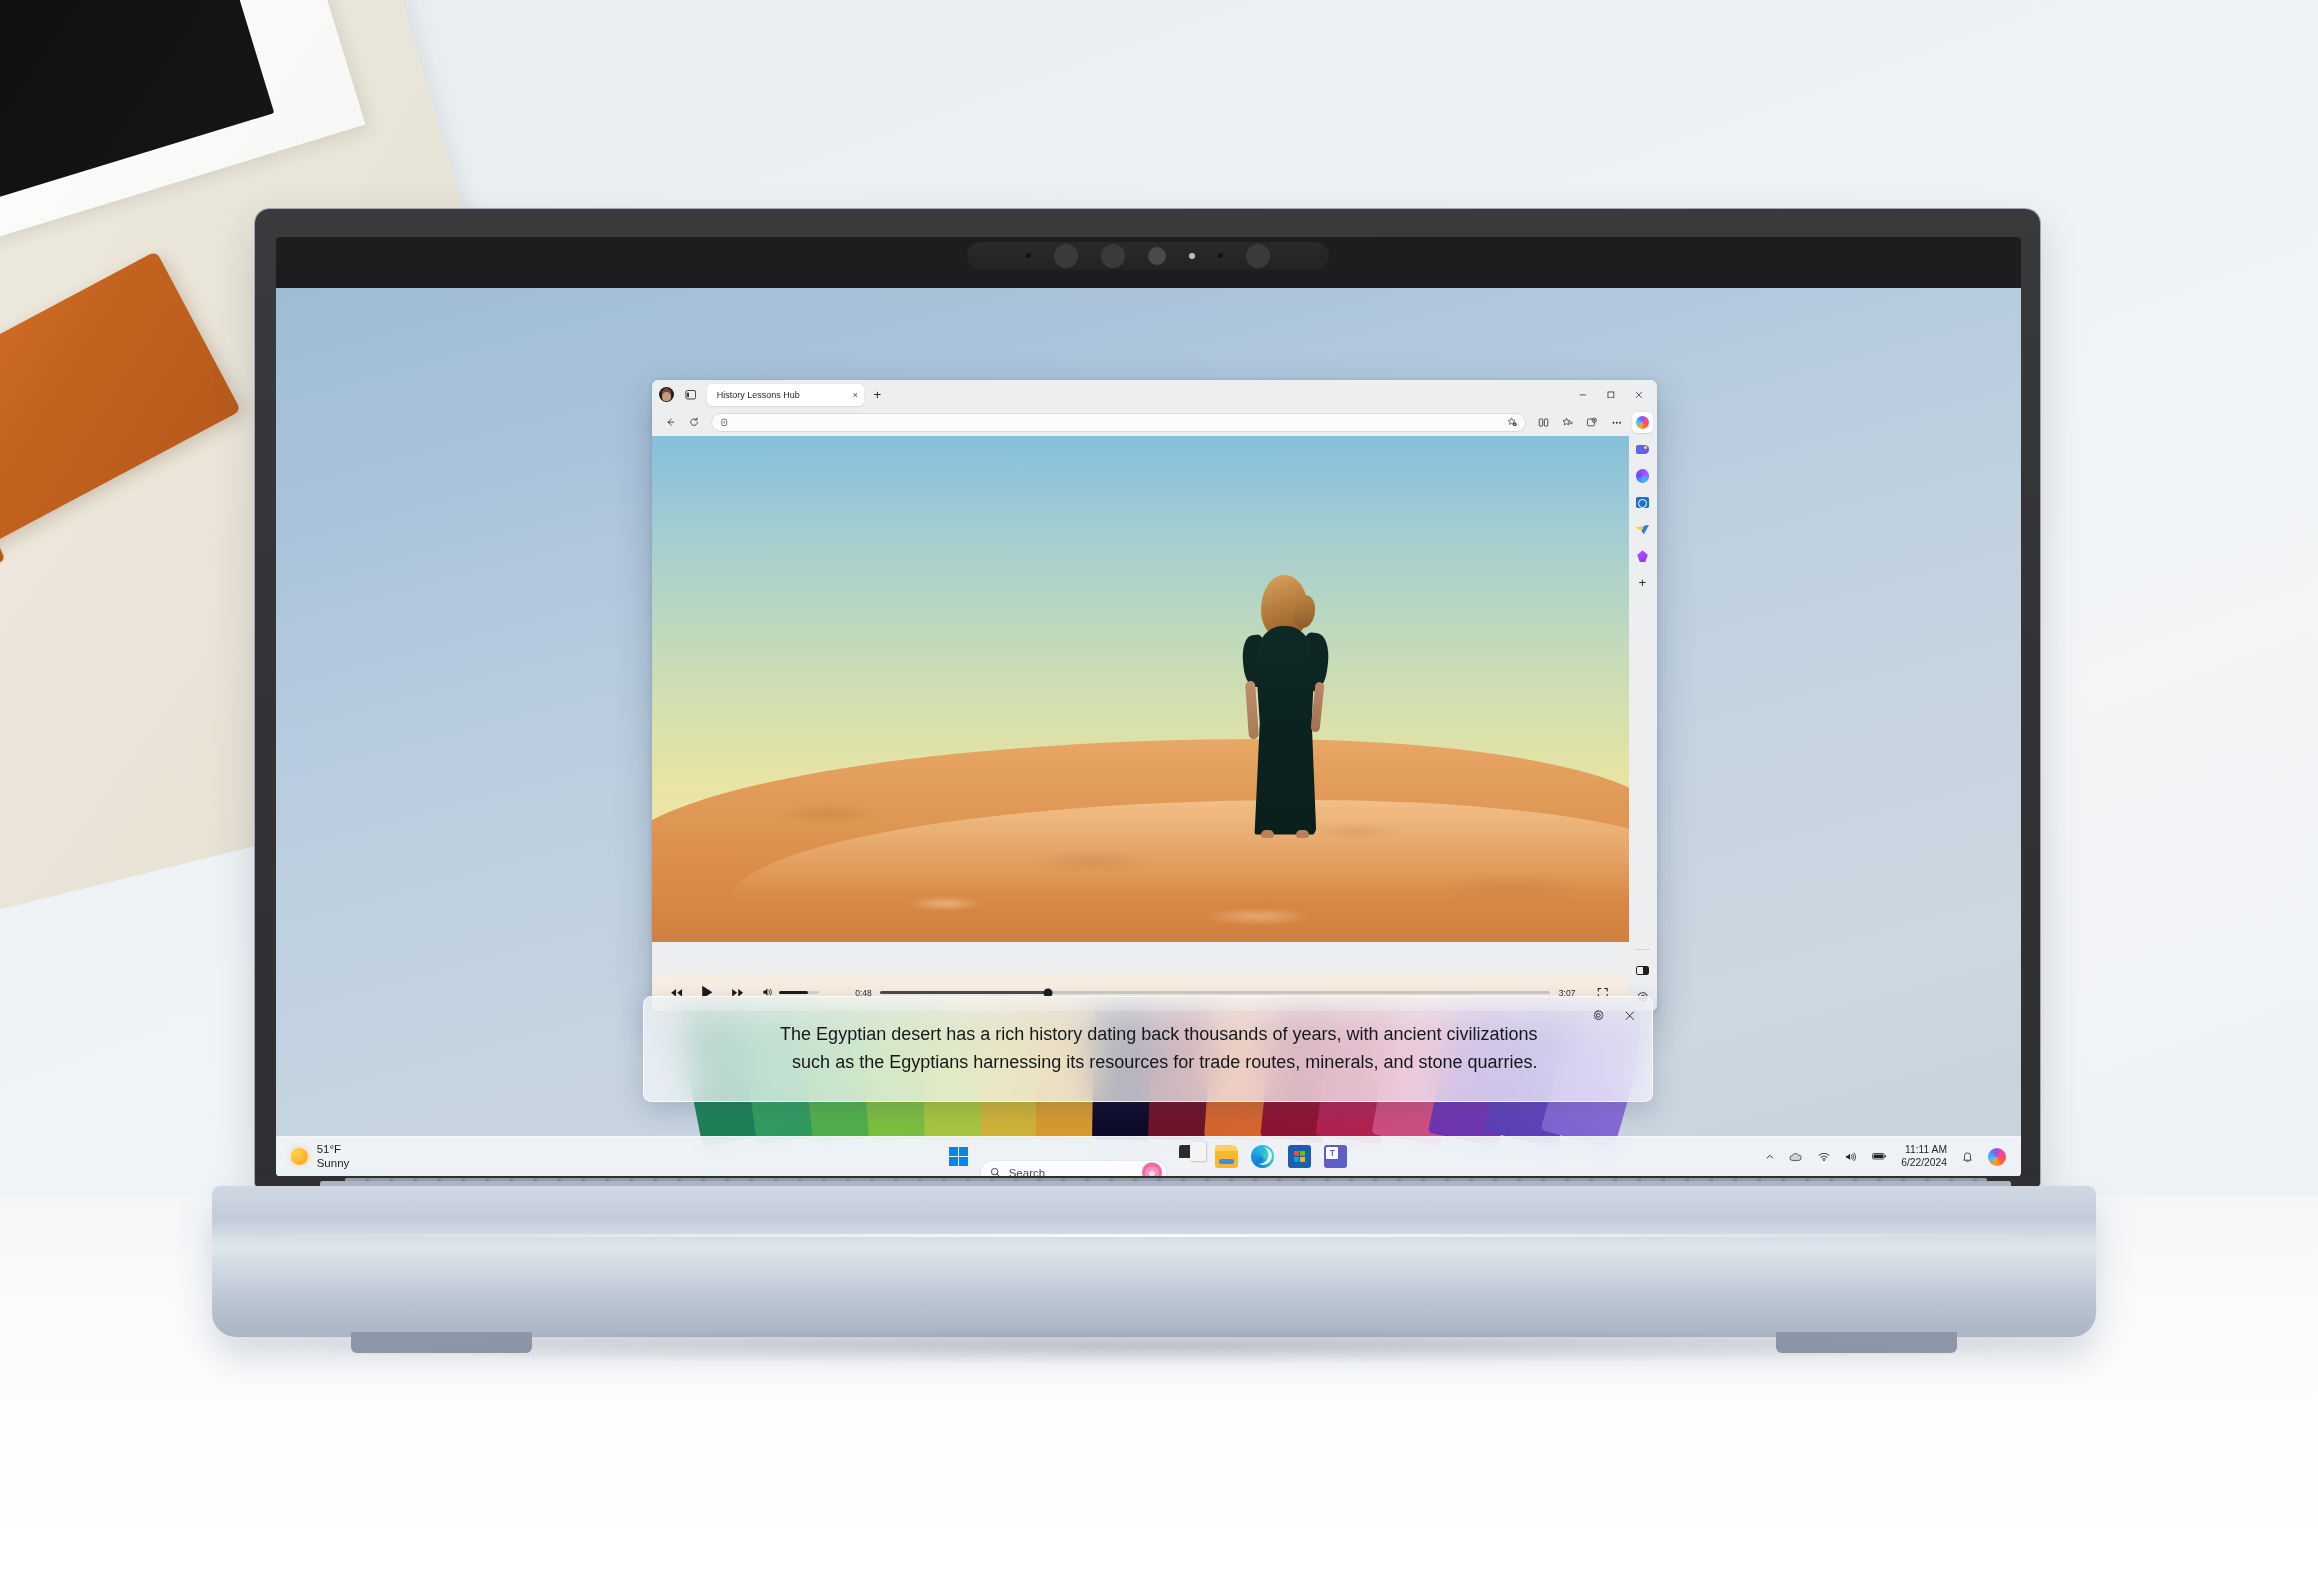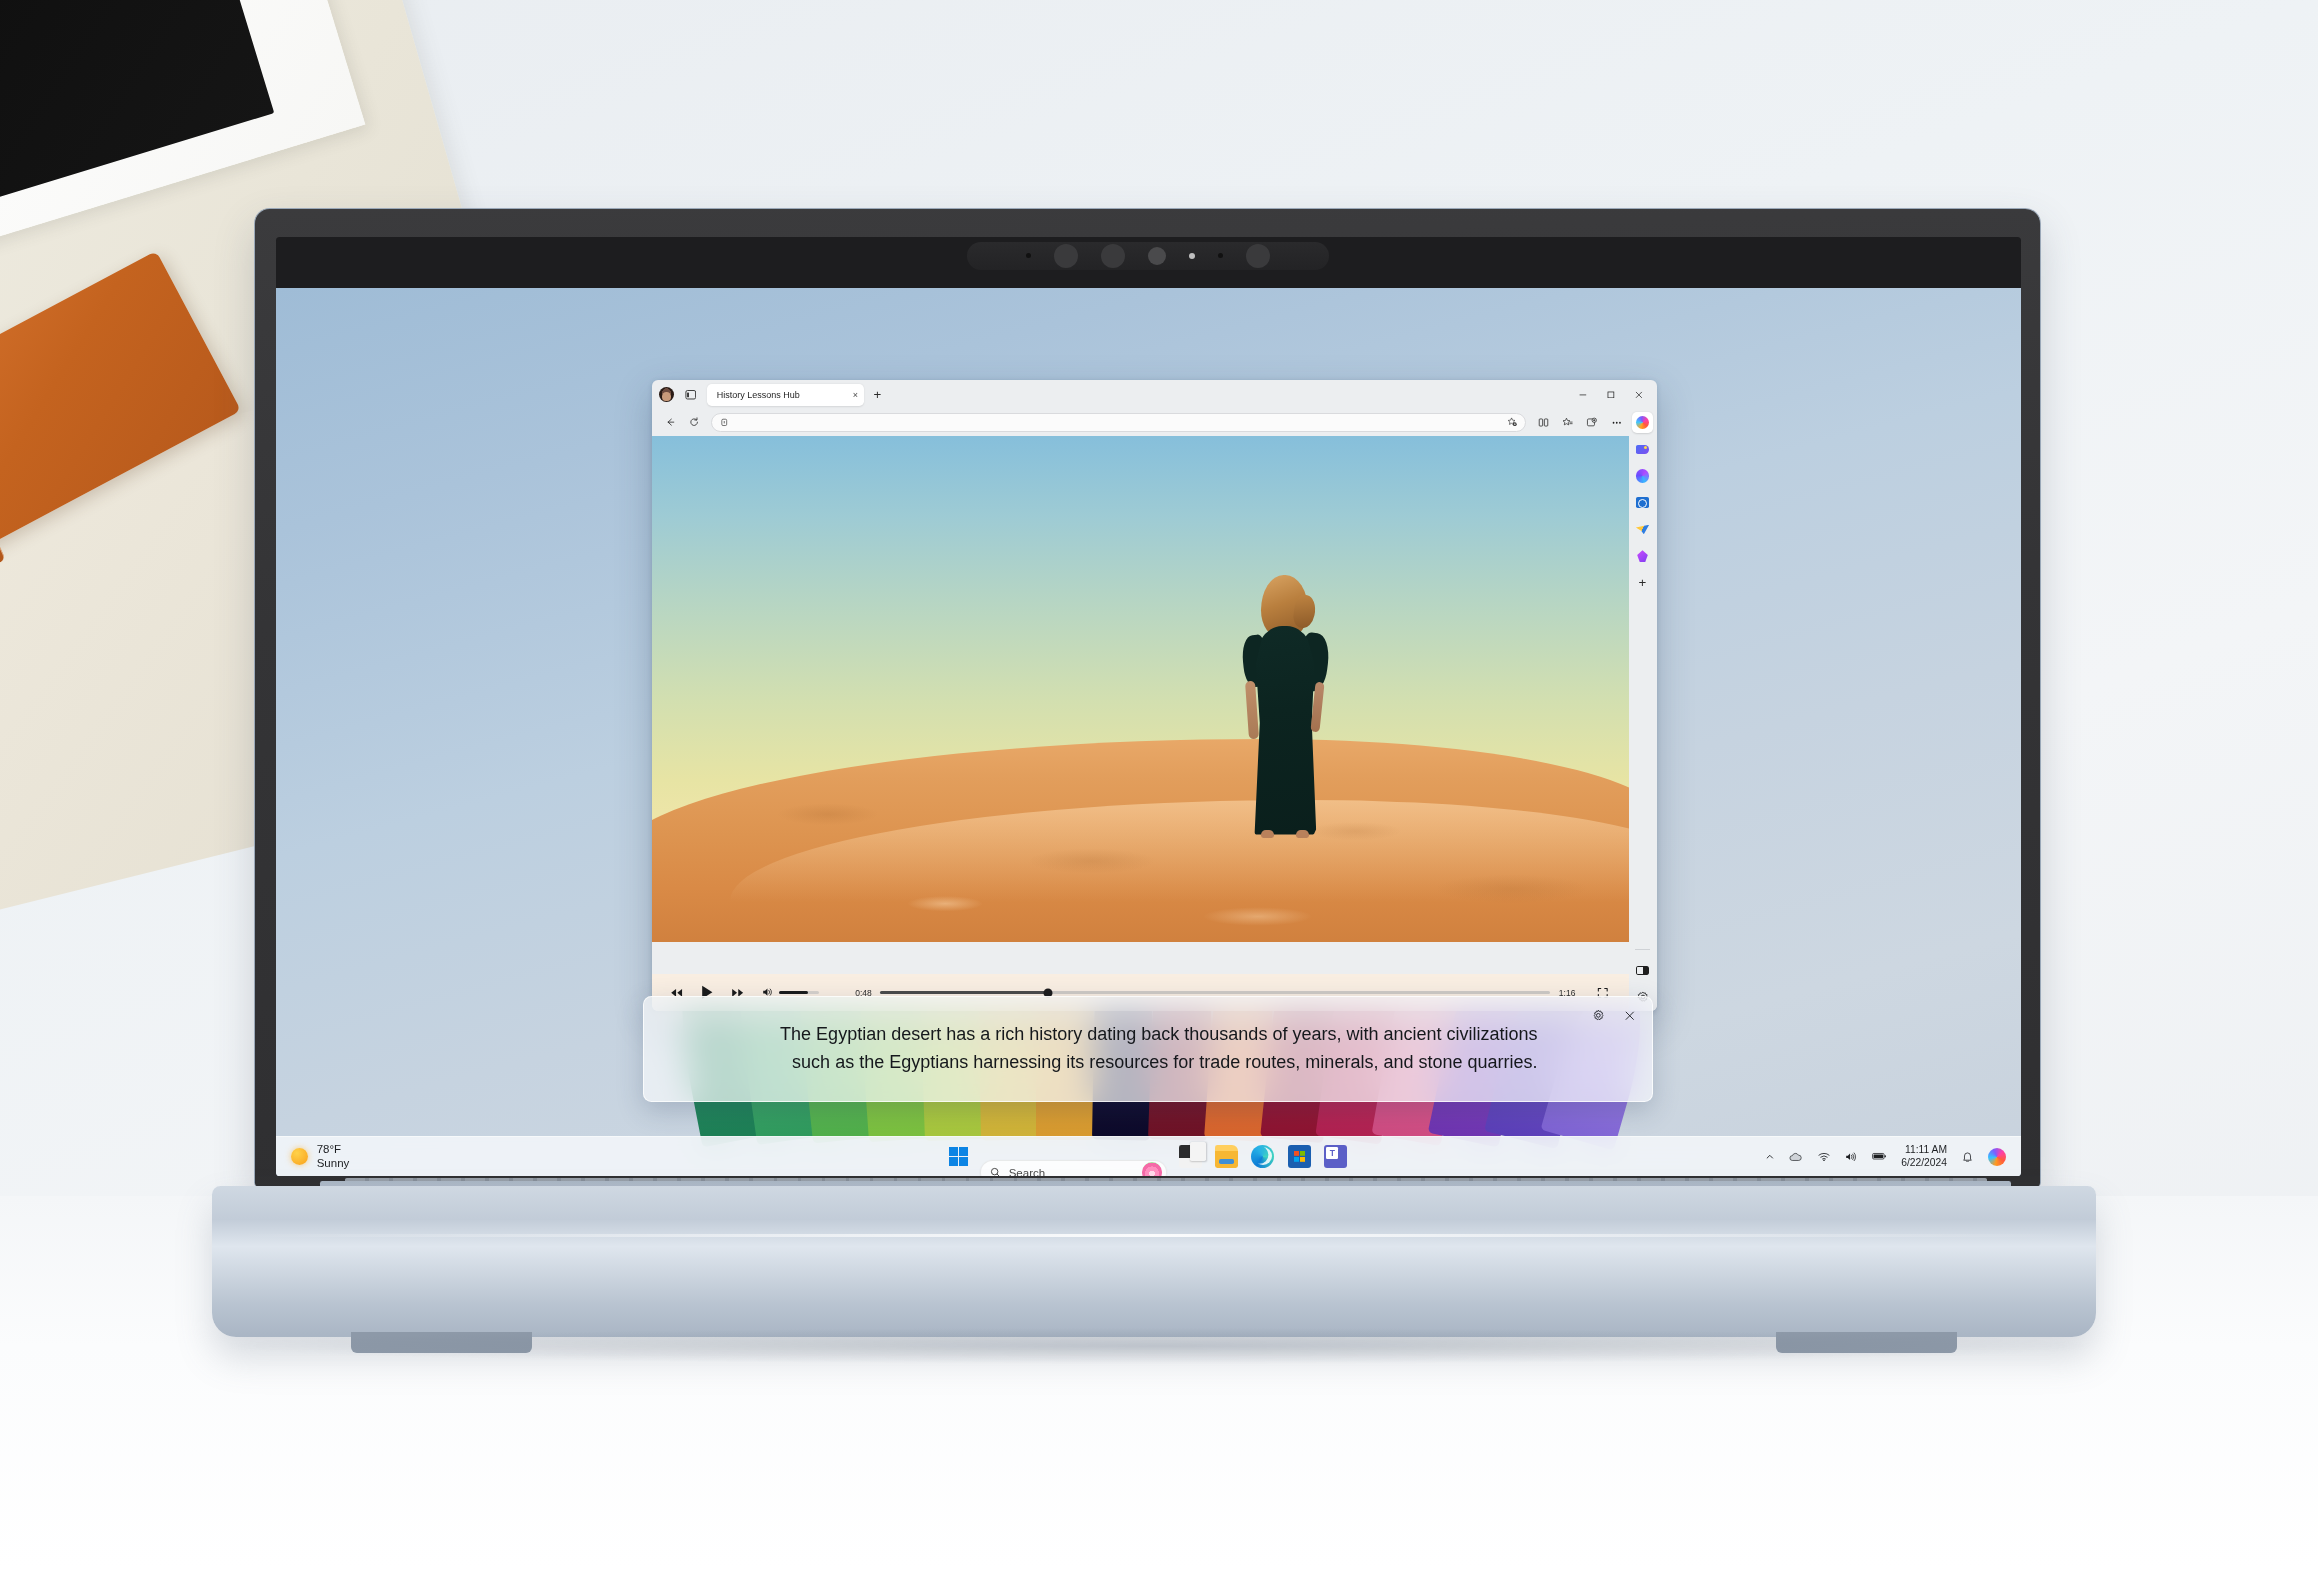--- a/index.html
+++ b/index.html
@@ -656,21 +656,21 @@
                       </span>
                       <span class="vol-track">
                         <span class="vol-fill" style="width: 72%;"></span>
                       </span>
                     </div>
                     <span class="pb-time left">0:48</span>
                     <span class="seek">
                       <span class="seek-fill" style="width: 25%;"></span>
                       <span class="seek-thumb" style="left: 25%;"></span>
                     </span>
-                    <span class="pb-time">1:16</span>
+                    <span class="pb-time">3:07</span>
                     <div class="pb-fs">
                       <svg width="11.5" height="11.5" viewBox="0 0 19 19">
                         <path d="M2.2 6.6 V2.6 H6.2" fill="none" stroke="#1a1a1a" stroke-width="1.8" stroke-linecap="round" stroke-linejoin="round"></path>
                         <path d="M12.8 2.6 H16.8 V6.6" fill="none" stroke="#1a1a1a" stroke-width="1.8" stroke-linecap="round" stroke-linejoin="round"></path>
                         <path d="M16.8 12.4 V16.4 H12.8" fill="none" stroke="#1a1a1a" stroke-width="1.8" stroke-linecap="round" stroke-linejoin="round"></path>
                         <path d="M6.2 16.4 H2.2 V12.4" fill="none" stroke="#1a1a1a" stroke-width="1.8" stroke-linecap="round" stroke-linejoin="round"></path>
                       </svg>
                     </div>
                   </div>
                 </div>
@@ -724,21 +724,21 @@
                       <line x1="16" y1="3" x2="3" y2="16" stroke="#1b1e22" stroke-width="1.5"></line>
                     </svg>
                 </div>
               </div>
             </div>
 
             <div class="taskbar">
               <div class="tb-weather">
                 <span class="sun"></span>
                 <span class="txt">
-                  <div class="t1">78°F</div>
+                  <div class="t1">51°F</div>
                   <div class="t2">Sunny</div>
                 </span>
               </div>
 
               <div class="tb-center">
                 <div class="win-logo">
                     <i></i>
                     <i></i>
                     <i></i>
                     <i></i>

